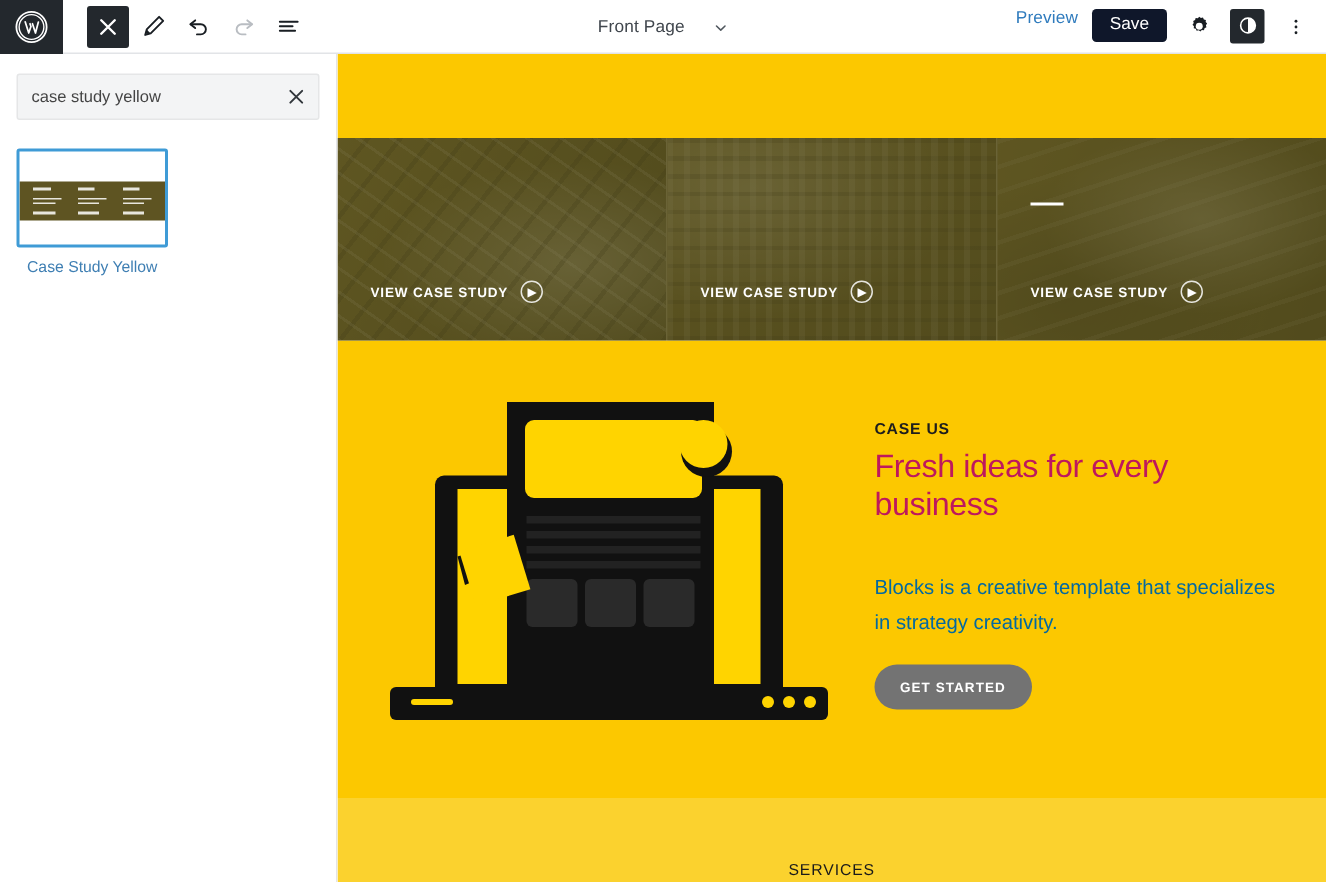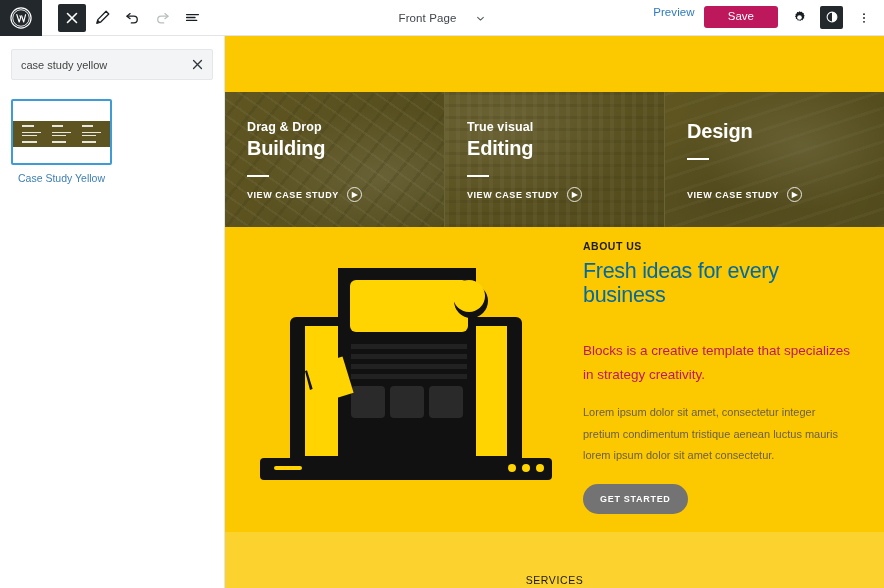--- a/index.html
+++ b/index.html
@@ -48,22 +48,22 @@
   .caret { width: 9px; height: 9px; display: block; }
 
   .right-group {
     margin-left: auto; display: flex; align-items: flex-start; gap: 9px;
     padding-right: 8px; position: relative; z-index: 5;
   }
   .preview-link {
     font-size: 11.5px; color: #2f7bbd; cursor: pointer; letter-spacing: .1px;
   }
   .save-btn {
-    background: #be185d; color: #fff;
-    font-size: 11.5px; padding: 5px 24px 6px; border-radius: 3px;
+    background: #0f172a; color: #fff;
+    font-size: 11.5px; padding: 5px 12px 6px; border-radius: 3px;
     border: none; cursor: pointer; line-height: 1;
   }
   .icon-btn {
     width: 24px; height: 24px; display: flex; align-items: center; justify-content: center;
     cursor: pointer; color: #191e23; background: transparent; border: none;
   }
   .icon-btn.filled { background: #23282d; color: #ffffff; border-radius: 2px; width: 23px; height: 23px; }
 
   
   .body { flex: 1; display: flex; min-height: 0; }
@@ -176,25 +176,25 @@
     height: 305px; padding: 0 28px 0 16px;
   }
   .about .art { width: 330px; flex: 0 0 330px; display: flex; justify-content: center; }
   .about .art svg { display: block; }
   .about .copy { flex: 1; padding-left: 12px; padding-bottom: 6px; }
   .about .kicker {
     font-size: 10.5px; font-weight: 700; letter-spacing: .5px;
     color: #1d1d1d; margin-bottom: 7px;
   }
   .about h2 {
-    font-size: 21.5px; font-weight: 400; color: #0369a1;
+    font-size: 21.5px; font-weight: 400; color: #be185d;
     letter-spacing: -.3px; margin-bottom: 31px; line-height: 1.15;
   }
   .about .lead {
-    font-size: 13.5px; color: #be185d; line-height: 1.75;
+    font-size: 13.5px; color: #0369a1; line-height: 1.75;
     margin-bottom: 16px; max-width: 275px;
   }
   .about .muted {
     font-size: 11px; color: #6d6040; line-height: 1.95;
     max-width: 272px; margin-bottom: 17px;
   }
   .get-started {
     display: inline-block; background: #737373; color: #ffffff;
     font-size: 9px; font-weight: 700; letter-spacing: .7px;
     padding: 10px 17px; border-radius: 17px; border: none; cursor: pointer;
@@ -348,55 +348,44 @@
     </div>
 
     <div class="canvas">
 
       <div class="band-top"></div>
 
       <div class="cases">
 
         <div class="case c1">
           <div class="photo"></div>
+          <div class="cta">
+            <span class="txt">VIEW CASE STUDY</span>
+            <span class="circ">▶</span>
+          </div>
+        </div>
+
+        <div class="case c2">
+          <div class="photo"></div>
+          <div class="cta">
+            <span class="txt">VIEW CASE STUDY</span>
+            <span class="circ">▶</span>
+          </div>
+        </div>
+
+        <div class="case c3">
+          <div class="photo"></div>
           <div class="content">
-            <div class="eyebrow">Drag &amp; Drop</div>
-            <div class="headline">Building</div>
             <div class="rule"></div>
           </div>
           <div class="cta">
             <span class="txt">VIEW CASE STUDY</span>
             <span class="circ">▶</span>
           </div>
         </div>
-
-        <div class="case c2">
-          <div class="photo"></div>
-          <div class="content">
-            <div class="eyebrow">True visual</div>
-            <div class="headline">Editing</div>
-            <div class="rule"></div>
-          </div>
-          <div class="cta">
-            <span class="txt">VIEW CASE STUDY</span>
-            <span class="circ">▶</span>
-          </div>
-        </div>
-
-        <div class="case c3">
-          <div class="photo"></div>
-          <div class="content">
-            <div class="headline">Design</div>
-            <div class="rule"></div>
-          </div>
-          <div class="cta">
-            <span class="txt">VIEW CASE STUDY</span>
-            <span class="circ">▶</span>
-          </div>
-        </div>
       </div>
 
       <div class="about">
 
         <div class="art">
           <svg width="300" height="240" viewBox="0 0 300 240" aria-hidden="true">
 
             <rect x="82" y="8" width="138" height="188" fill="#111111"></rect>
 
             <path d="M40 57 h220 a6 6 0 0 1 6 6 v142 h-232 v-142 a6 6 0 0 1 6 -6 z" fill="#111111"></path>
@@ -426,24 +415,23 @@
 
             <path d="M8 198 h284 a4 4 0 0 1 4 4 v14 a4 4 0 0 1 -4 4 h-284 a4 4 0 0 1 -4 -4 v-14 a4 4 0 0 1 4 -4 z" fill="#111111"></path>
             <rect x="18" y="206" width="28" height="4" rx="2" fill="#ffd400"></rect>
             <circle cx="256" cy="208" r="4" fill="#ffd400"></circle>
             <circle cx="270" cy="208" r="4" fill="#ffd400"></circle>
             <circle cx="284" cy="208" r="4" fill="#ffd400"></circle>
           </svg>
         </div>
 
         <div class="copy">
-          <div class="kicker">ABOUT US</div>
+          <div class="kicker">CASE US</div>
           <h2>Fresh ideas for every business</h2>
           <div class="lead">Blocks is a creative template that specializes in strategy creativity.</div>
-          <div class="muted">Lorem ipsum dolor sit amet, consectetur integer pretium condimentum tristique aenean luctus mauris lorem ipsum dolor sit amet consectetur.</div>
           <button class="get-started">GET STARTED</button>
         </div>
       </div>
 
       <div class="services">
         <div class="t">SERVICES</div>
       </div>
 
     </div>
   </div>

